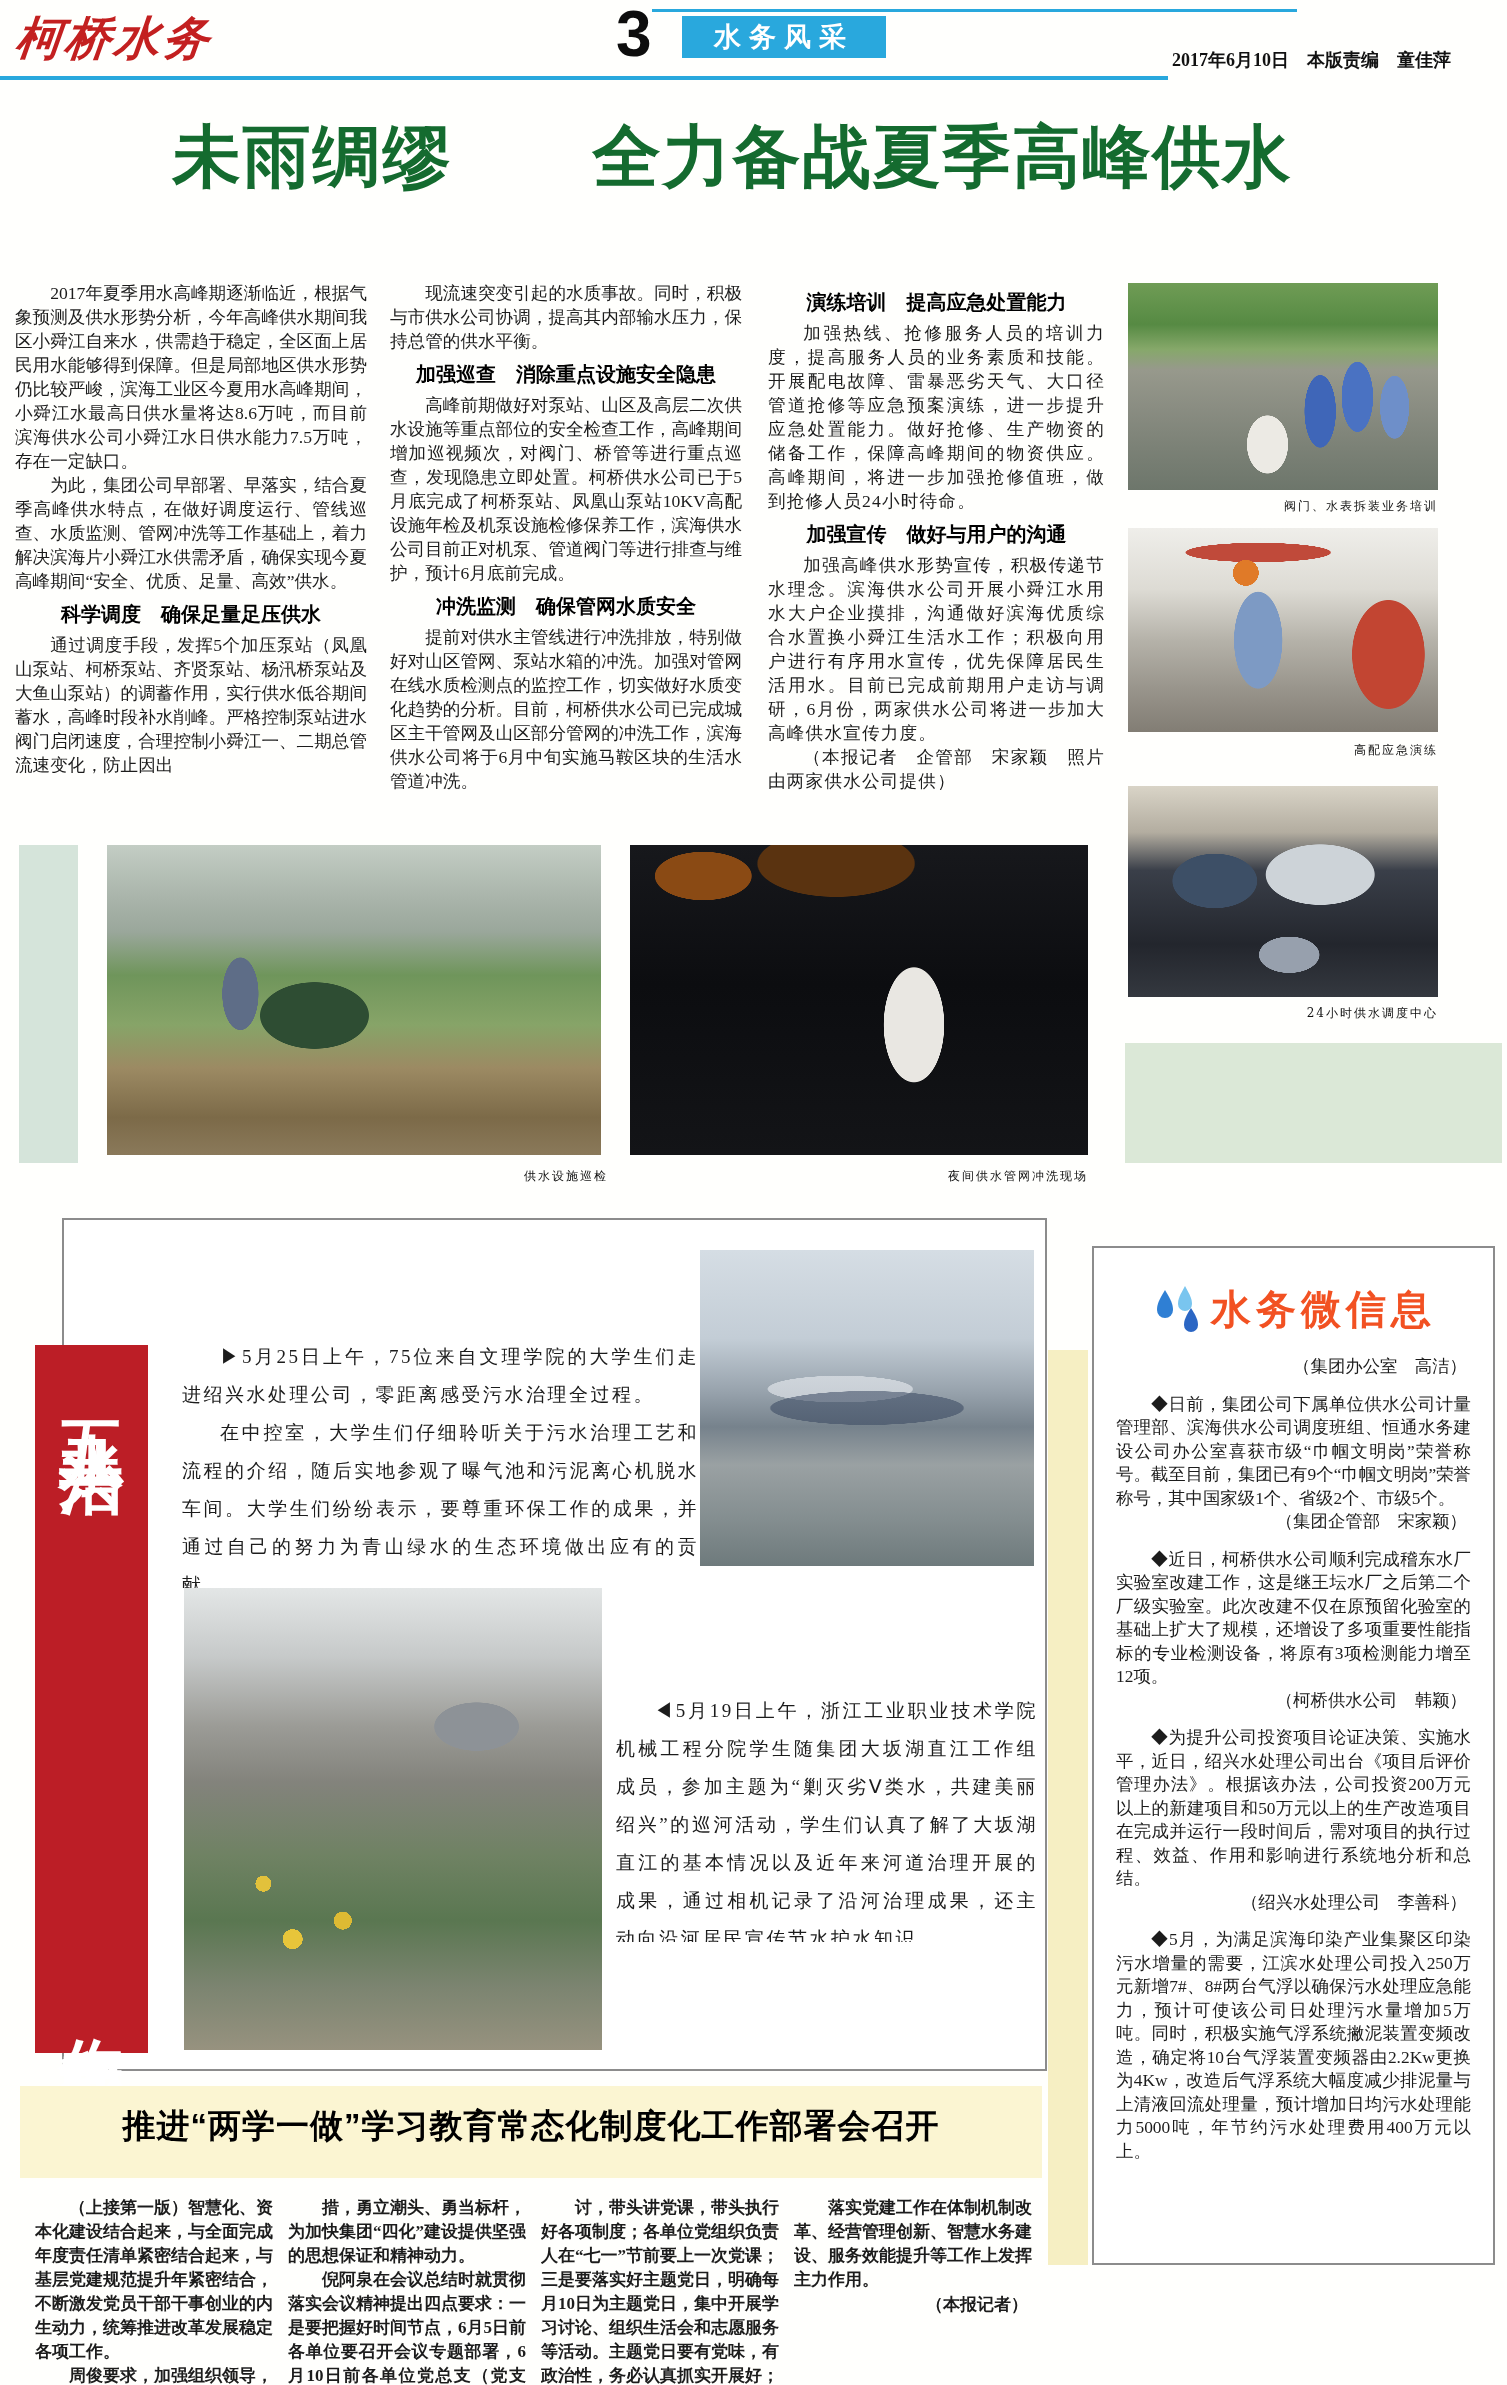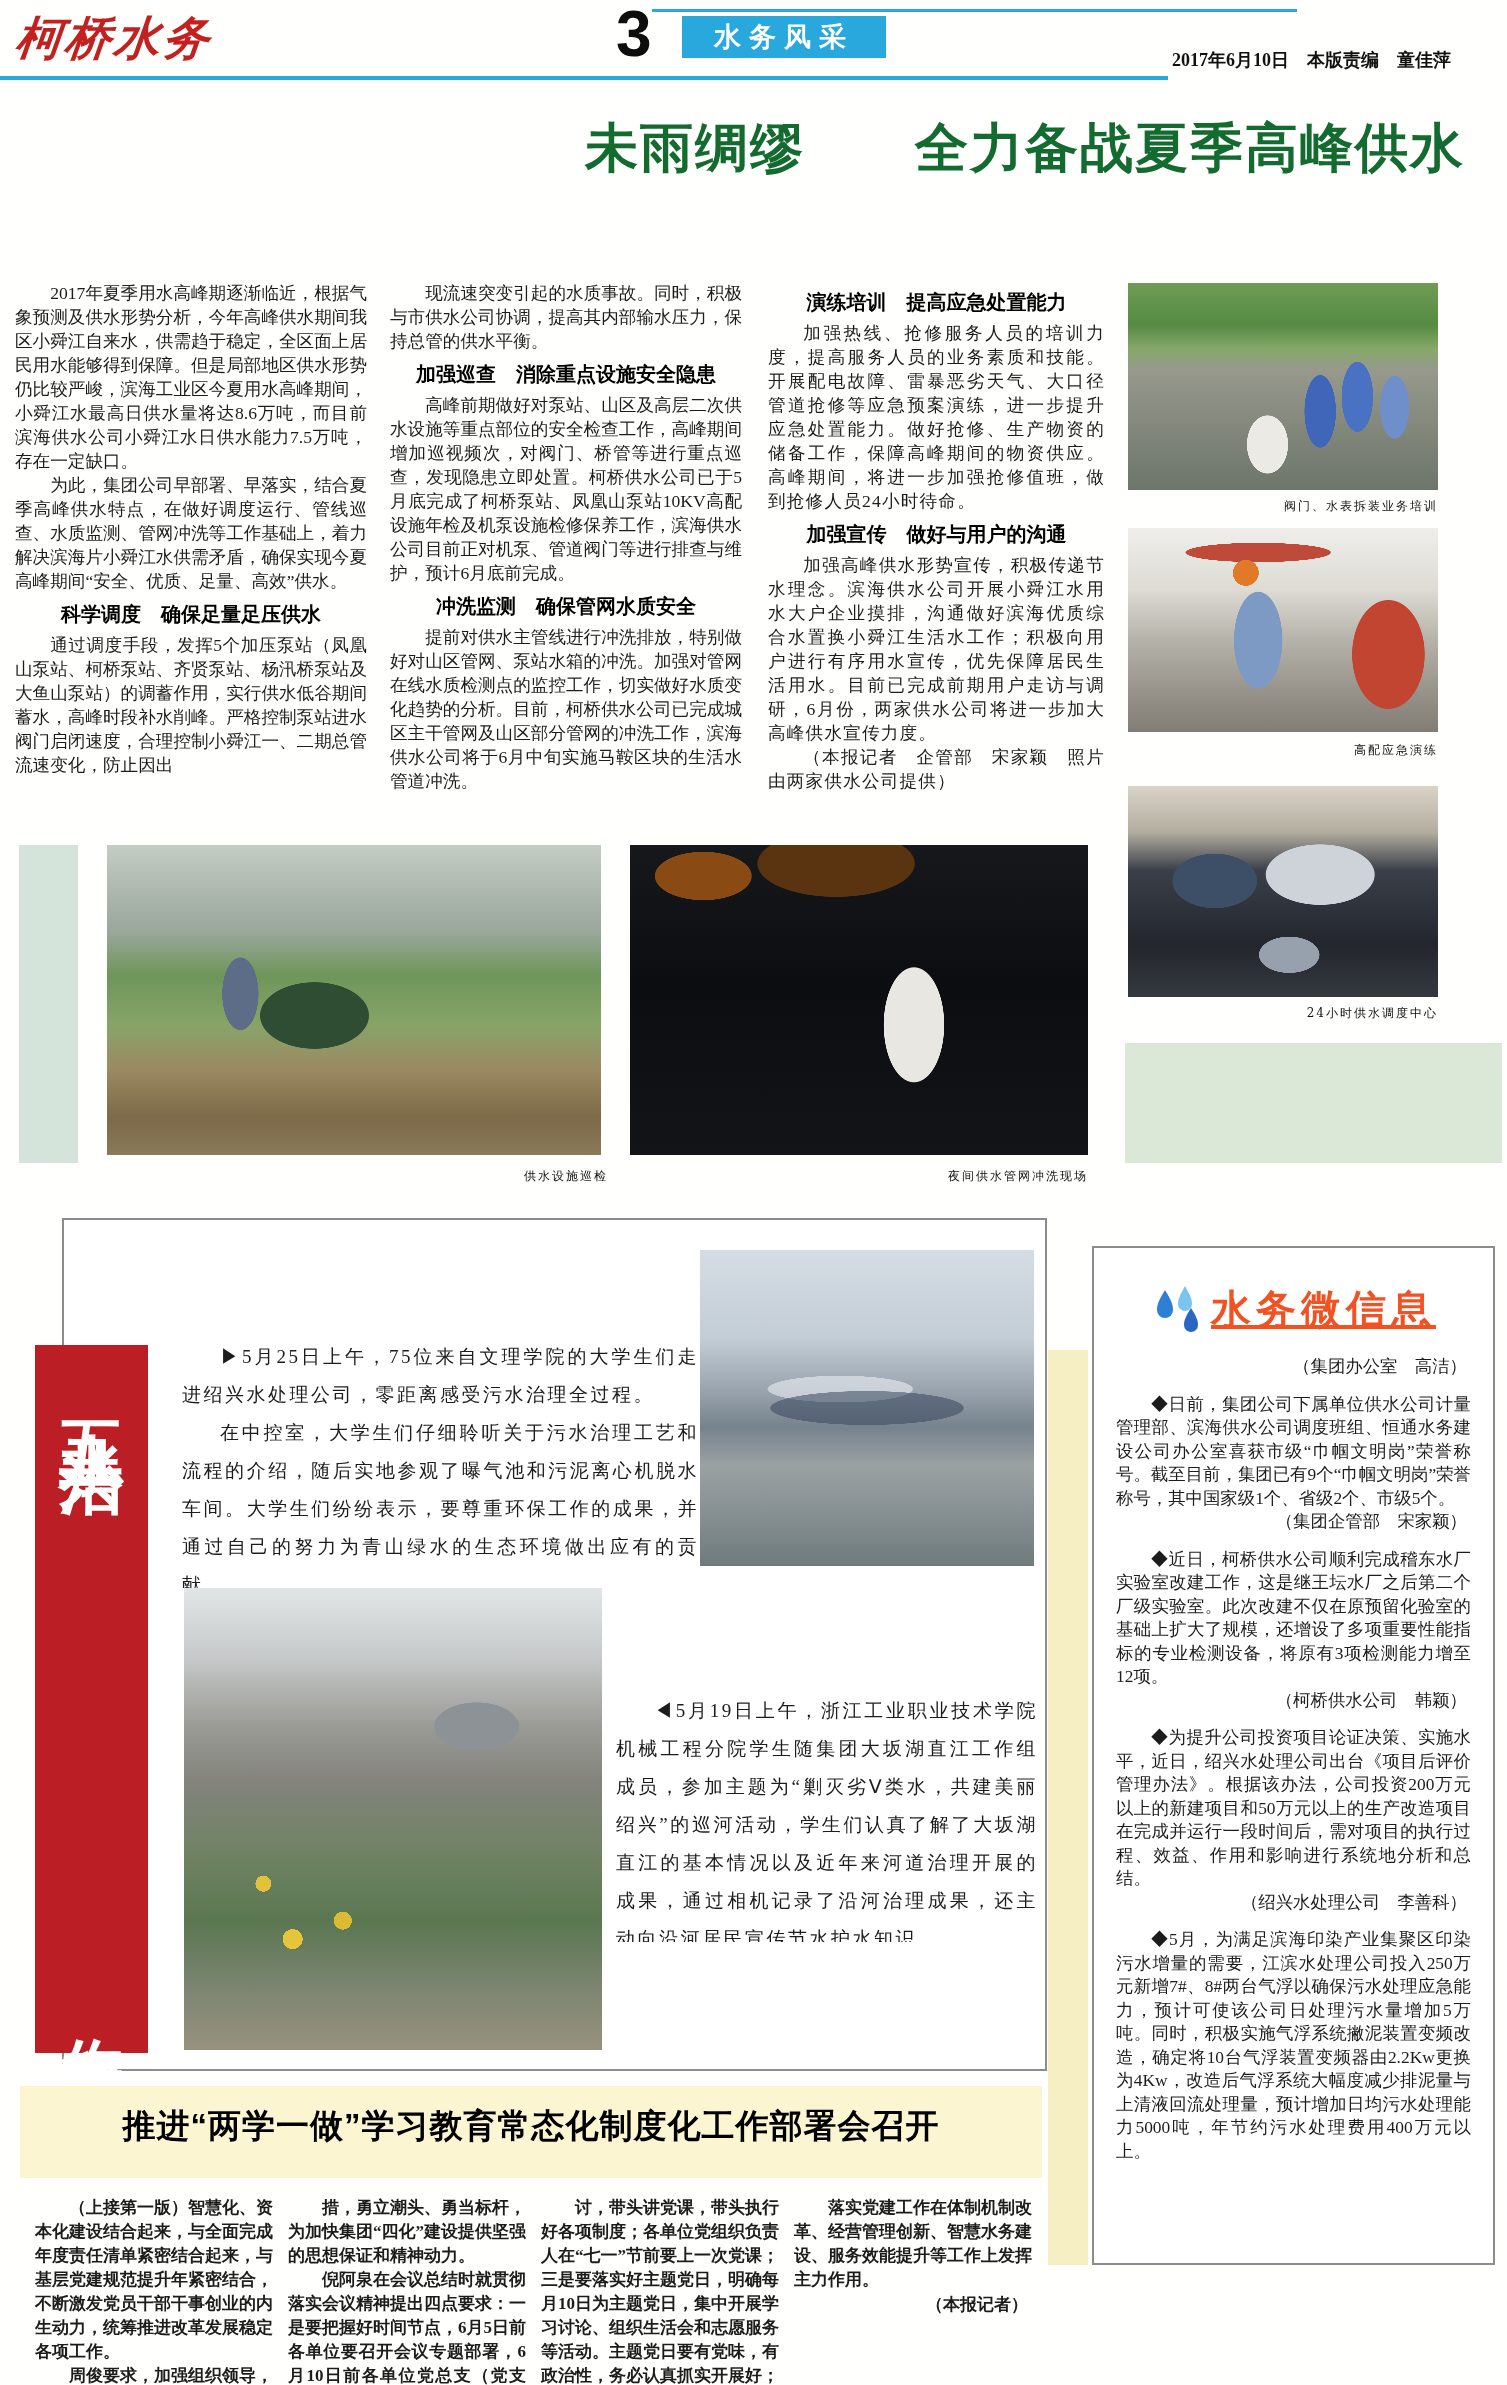--- a/index.html
+++ b/index.html
@@ -14,21 +14,21 @@
   .top-cyan-line{left:652px;top:9px;width:645px;height:3px;background:#29a8dd;}
   .page-num{left:616px;top:2px;font-size:64px;font-weight:bold;color:#0d0d0d;
             font-family:"Liberation Sans",sans-serif;line-height:1;}
   .section-box{left:682px;top:16px;width:204px;height:42px;background:#29a8dd;color:#fff;
                font-family:"Liberation Sans",sans-serif;font-weight:bold;font-size:27px;
                letter-spacing:8px;text-align:center;line-height:42px;}
   .header-rule{left:0;top:76px;width:1168px;height:4px;background:#29a8dd;}
   .date-line{left:1172px;top:48px;width:330px;font-size:18px;font-weight:bold;color:#111;}
 
   
-  .headline{left:0;top:116px;width:1465px;text-align:right;font-size:53px;font-weight:900;
+  .headline{left:0;top:116px;width:1465px;text-align:center;font-size:68px;font-weight:900;
             color:#146b2f;font-family:"Liberation Sans",sans-serif;letter-spacing:2px;line-height:1.2;}
 
   
   .mcol{position:absolute;top:281px;height:534px;overflow:hidden;font-size:17.6px;
         line-height:24px;text-align:justify;}
   #mcol1{left:15px;width:352px;}
   #mcol2{left:390px;width:352px;}
   #mcol3{left:768px;width:337px;letter-spacing:1.2px;}
   .blk-p{text-indent:2em;margin:0;}
   .blk-h{font-family:"Liberation Sans",sans-serif;font-weight:bold;font-size:20px;
@@ -95,21 +95,21 @@
     radial-gradient(circle 9px at 38% 72%, #ddba33 99%, transparent 100%),
     radial-gradient(circle 8px at 19% 64%, #e2c13b 99%, transparent 100%),
     radial-gradient(ellipse 70px 40px at 70% 30%, #8d9297 60%, transparent 61%),
     linear-gradient(180deg,#e3e6e6 0%,#c6c9c9 15%,#9b9b96 30%,#83837c 42%,#6f8263 58%,#5a7751 72%,#7b8470 86%,#97927f 100%);}
 
   
   .wx-box{left:1092px;top:1246px;width:403px;height:1019px;border:2px solid #8c8c8c;
           background:#fff;box-sizing:border-box;overflow:hidden;}
   .wx-head{display:flex;align-items:center;justify-content:center;margin:34px 0 18px;}
   .wx-title{color:#f25122;font-size:40px;font-weight:bold;letter-spacing:5px;
-            font-family:"DejaVu Serif",serif;margin-left:8px;text-decoration:underline;}
+            font-family:"DejaVu Serif",serif;margin-left:8px;}
   .wx-items{padding:0 22px;font-size:17.4px;line-height:23.5px;text-align:justify;}
   .wx-items .blk-p{margin-top:14px;}
   .wx-items .blk-p:first-child{margin-top:0;}
 
   
   .ba-band{left:20px;top:2086px;width:1022px;height:92px;background:#fbf5d2;}
   .ba-title{left:20px;top:2104px;width:1022px;text-align:center;font-size:33px;font-weight:bold;
             font-family:"Liberation Sans",sans-serif;color:#000;letter-spacing:1px;}
   .ba-col{position:absolute;top:2196px;width:238px;height:189px;overflow:hidden;
           font-size:17px;line-height:24px;text-align:justify;font-weight:bold;}

